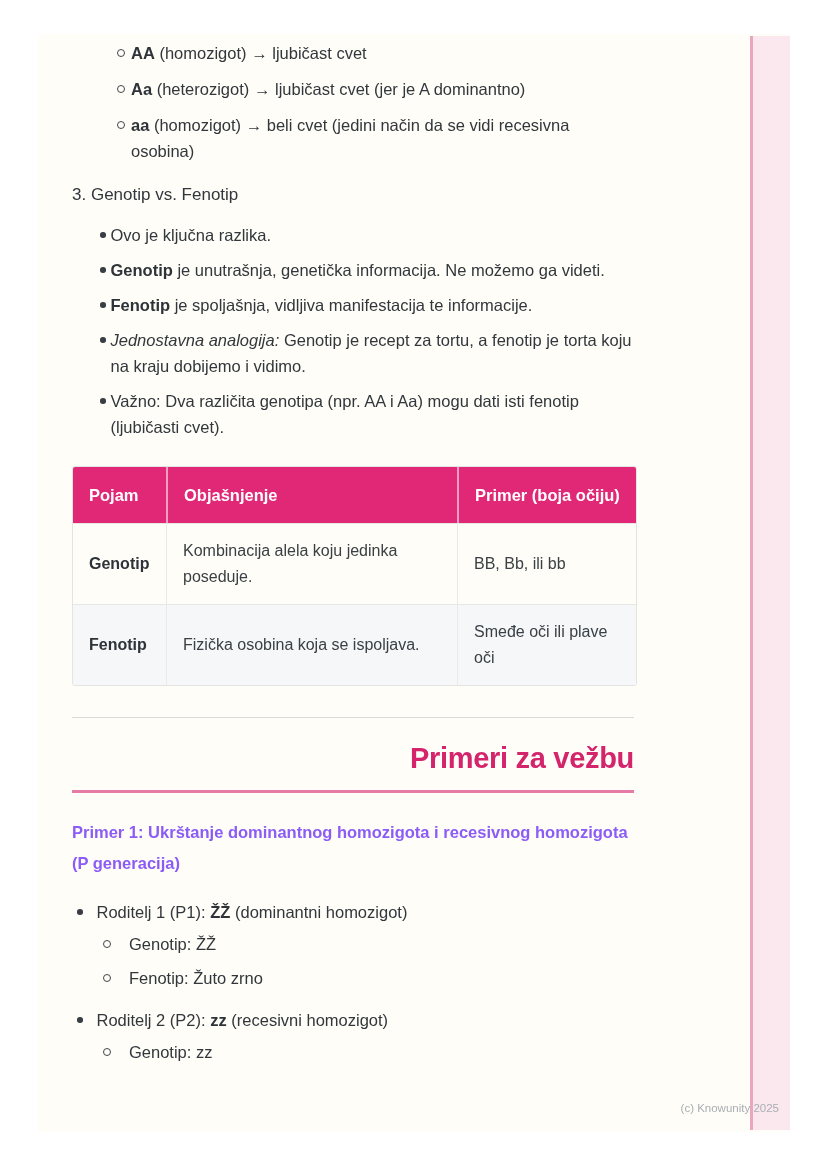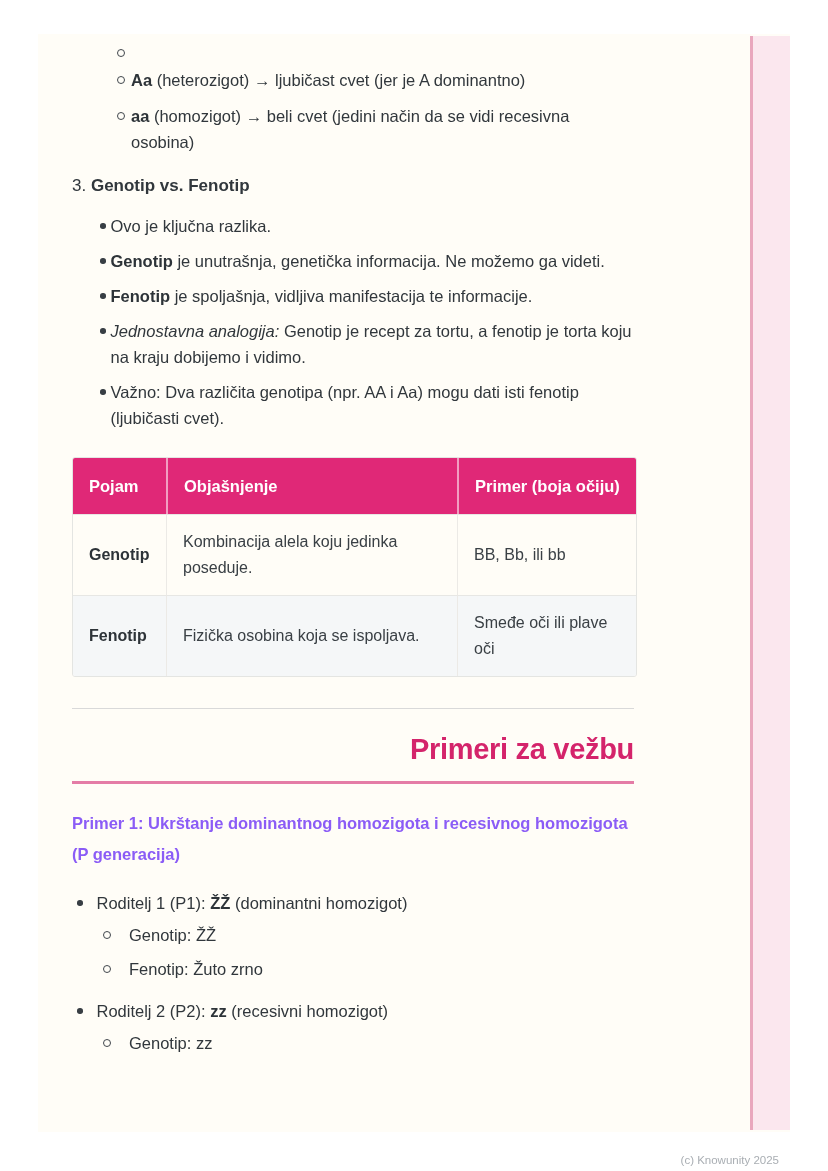--- a/index.html
+++ b/index.html
@@ -27,21 +27,21 @@
   .sublist-top .li { margin-bottom:10px; }
   .circle-marker {
     flex:none; width:6px; height:6px; border:1.5px solid #41474d;
     border-radius:50%; margin-top:9px;
   }
   .sublist-top .circle-marker { margin-left:45px; margin-right:6px; }
 
   
   .num-heading { margin-top:18px; font-size:17px; line-height:26px; }
   .num-heading .num { font-weight:400; }
-  .num-heading .ttl { font-weight:700; }
+  .num-heading .ttl { font-weight:400; }
 
   
   .keylist { margin-top:14px; }
   .keylist .li { margin-bottom:9px; }
   .dot-marker {
     flex:none; width:5.5px; height:5.5px; background:#383e44;
     border-radius:50%; margin-top:10px;
   }
   .keylist .dot-marker { margin-left:28px; margin-right:5px; }
 
@@ -89,35 +89,36 @@
 
   
   .parents { margin-top:20px; }
   .parent-item { margin-bottom:16px; }
   .parent-item .li.level1 .dot-marker { margin-left:5px; margin-right:14px; }
   .parent-item .childlist { margin-top:6px; }
   .parent-item .childlist .li { margin-bottom:8px;gap:8px; }
   .parent-item .childlist .circle-marker { margin-left:31px; margin-right:10px; }
 
   .watermark {
-    position:absolute; right:11px; top:1120px;
+    position:absolute; right:11px; top:1068px;
     font-size:11.5px; color:#a9aeb3; z-index:5;
   }
 </style>
 </head>
 <body>
 
 <div class="page">
   <div class="stripe"></div>
 
   <div class="content">
 
     <div class="sublist-top">
       <div class="li">
         <span class="circle-marker"></span>
+        <div class="txt"><b>AA</b><span> (homozigot) → ljubičast cvet</span></div>
       </div>
       <div class="li">
         <span class="circle-marker"></span>
         <div class="txt"><b>Aa</b><span> (heterozigot) → ljubičast cvet (jer je A dominantno)</span></div>
       </div>
       <div class="li">
         <span class="circle-marker"></span>
         <div class="txt"><b>aa</b><span> (homozigot) → beli cvet (jedini način da se vidi recesivna osobina)</span></div>
       </div>
     </div>

